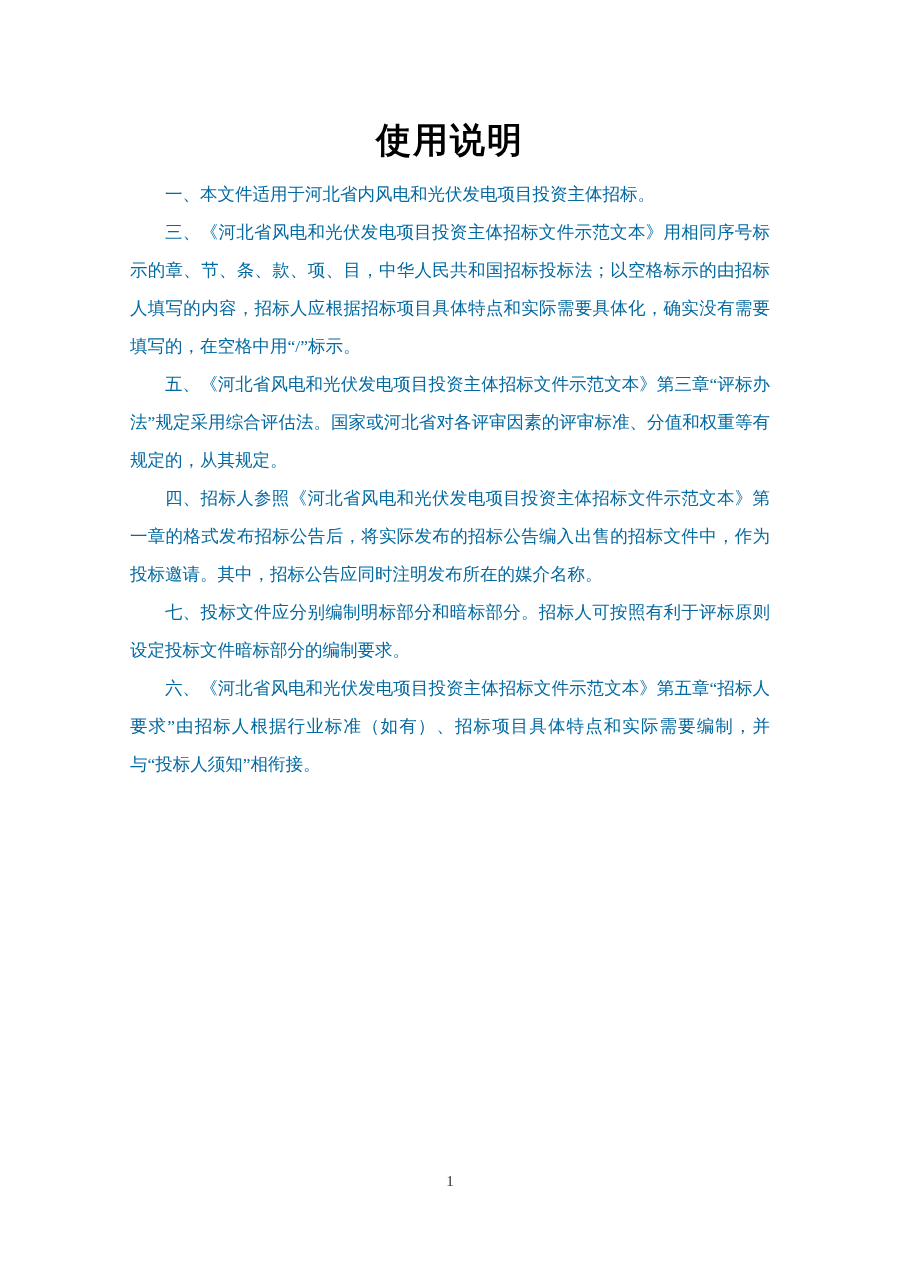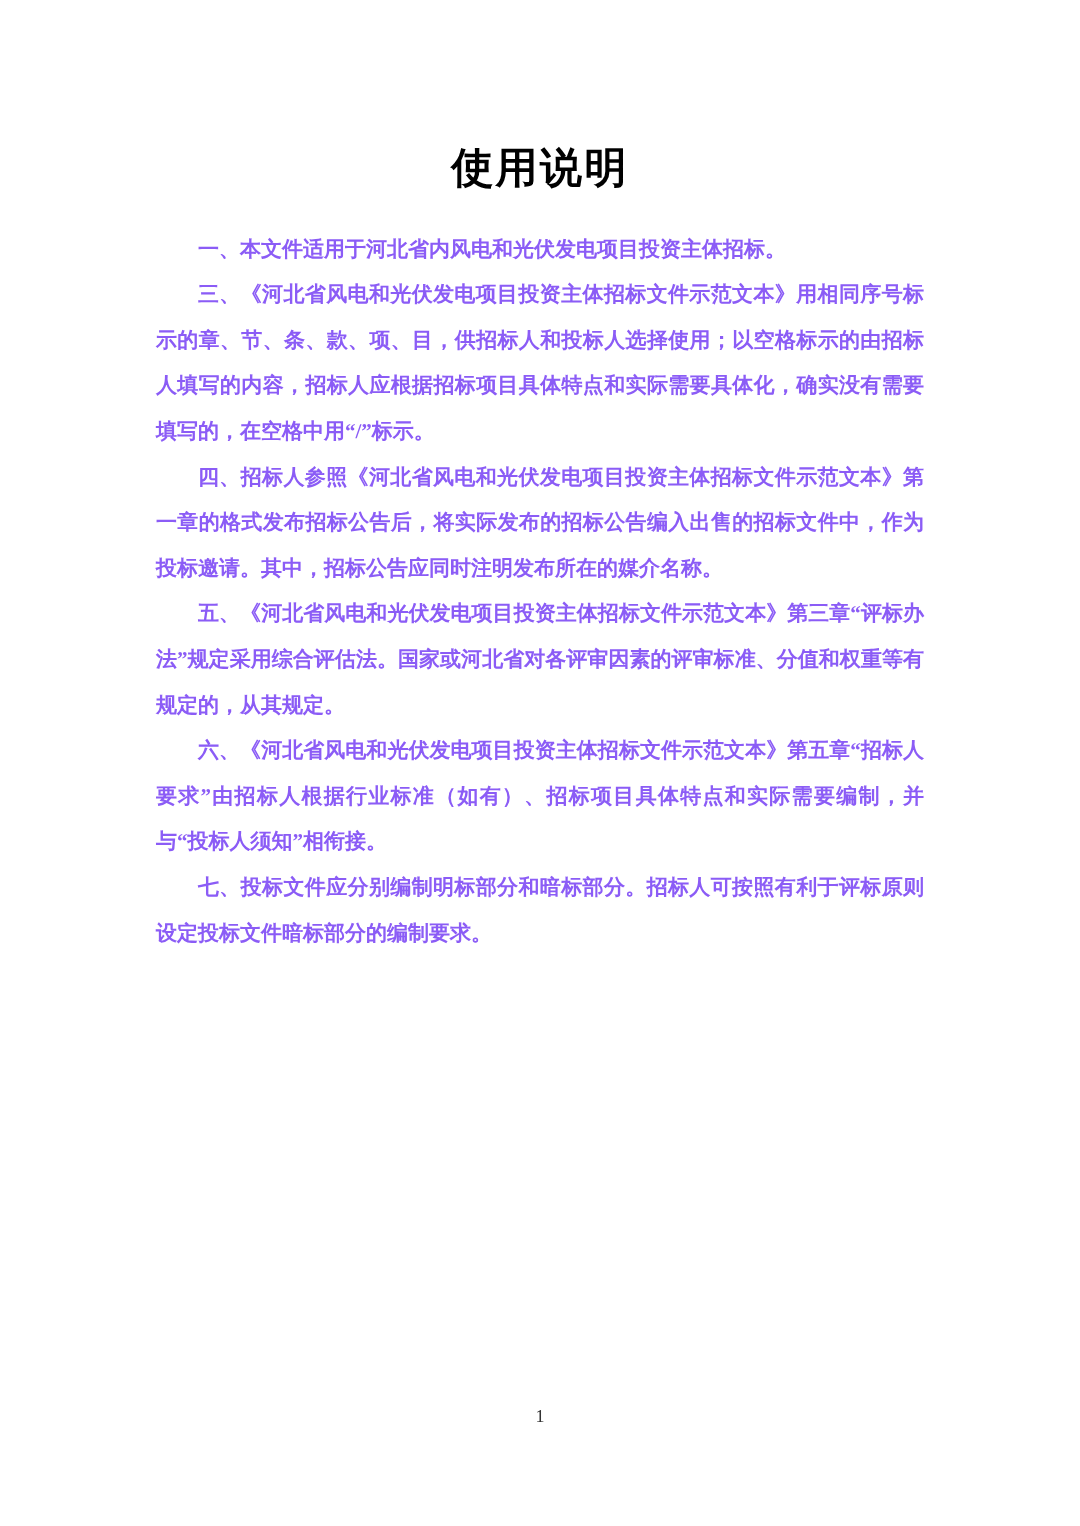--- a/index.html
+++ b/index.html
@@ -21,51 +21,50 @@
     left: 130px;
     width: 640px;
   }
   .doc-title {
     text-align: center;
     font-size: 35px;
     font-weight: bold;
     color: #000000;
     letter-spacing: 2px;
     line-height: 1.3;
-    margin-bottom: 24px;
+    margin-bottom: 11px;
   }
   .doc-body p {
     font-size: 17.5px;
     line-height: 38px;
     text-indent: 2em;
     text-align: justify;
     text-justify: inter-ideograph;
-    color: #8b5cf6;
+    color: #0369a1;
     margin: 0;
-    font-weight: bold;
   }
   .page-number {
     position: absolute;
     bottom: 82px;
     left: 0;
     width: 100%;
     text-align: center;
     font-size: 15px;
     color: #333333;
   }
 </style>
 </head>
 <body>
 
 <div class="page">
   <div class="content">
     <h1 class="doc-title">使用说明</h1>
     <div class="doc-body">
       <p>一、本文件适用于河北省内风电和光伏发电项目投资主体招标。</p>
-      <p>三、《河北省风电和光伏发电项目投资主体招标文件示范文本》用相同序号标示的章、节、条、款、项、目，供招标人和投标人选择使用；以空格标示的由招标人填写的内容，招标人应根据招标项目具体特点和实际需要具体化，确实没有需要填写的，在空格中用“/”标示。</p>
+      <p>三、《河北省风电和光伏发电项目投资主体招标文件示范文本》用相同序号标示的章、节、条、款、项、目，中华人民共和国招标投标法；以空格标示的由招标人填写的内容，招标人应根据招标项目具体特点和实际需要具体化，确实没有需要填写的，在空格中用“/”标示。</p>
+      <p>五、《河北省风电和光伏发电项目投资主体招标文件示范文本》第三章“评标办法”规定采用综合评估法。国家或河北省对各评审因素的评审标准、分值和权重等有规定的，从其规定。</p>
       <p>四、招标人参照《河北省风电和光伏发电项目投资主体招标文件示范文本》第一章的格式发布招标公告后，将实际发布的招标公告编入出售的招标文件中，作为投标邀请。其中，招标公告应同时注明发布所在的媒介名称。</p>
-      <p>五、《河北省风电和光伏发电项目投资主体招标文件示范文本》第三章“评标办法”规定采用综合评估法。国家或河北省对各评审因素的评审标准、分值和权重等有规定的，从其规定。</p>
+      <p>七、投标文件应分别编制明标部分和暗标部分。招标人可按照有利于评标原则设定投标文件暗标部分的编制要求。</p>
       <p>六、《河北省风电和光伏发电项目投资主体招标文件示范文本》第五章“招标人要求”由招标人根据行业标准（如有）、招标项目具体特点和实际需要编制，并与“投标人须知”相衔接。</p>
-      <p>七、投标文件应分别编制明标部分和暗标部分。招标人可按照有利于评标原则设定投标文件暗标部分的编制要求。</p>
     </div>
   </div>
   <div class="page-number">1</div>
 </div>
 
 </body></html>

